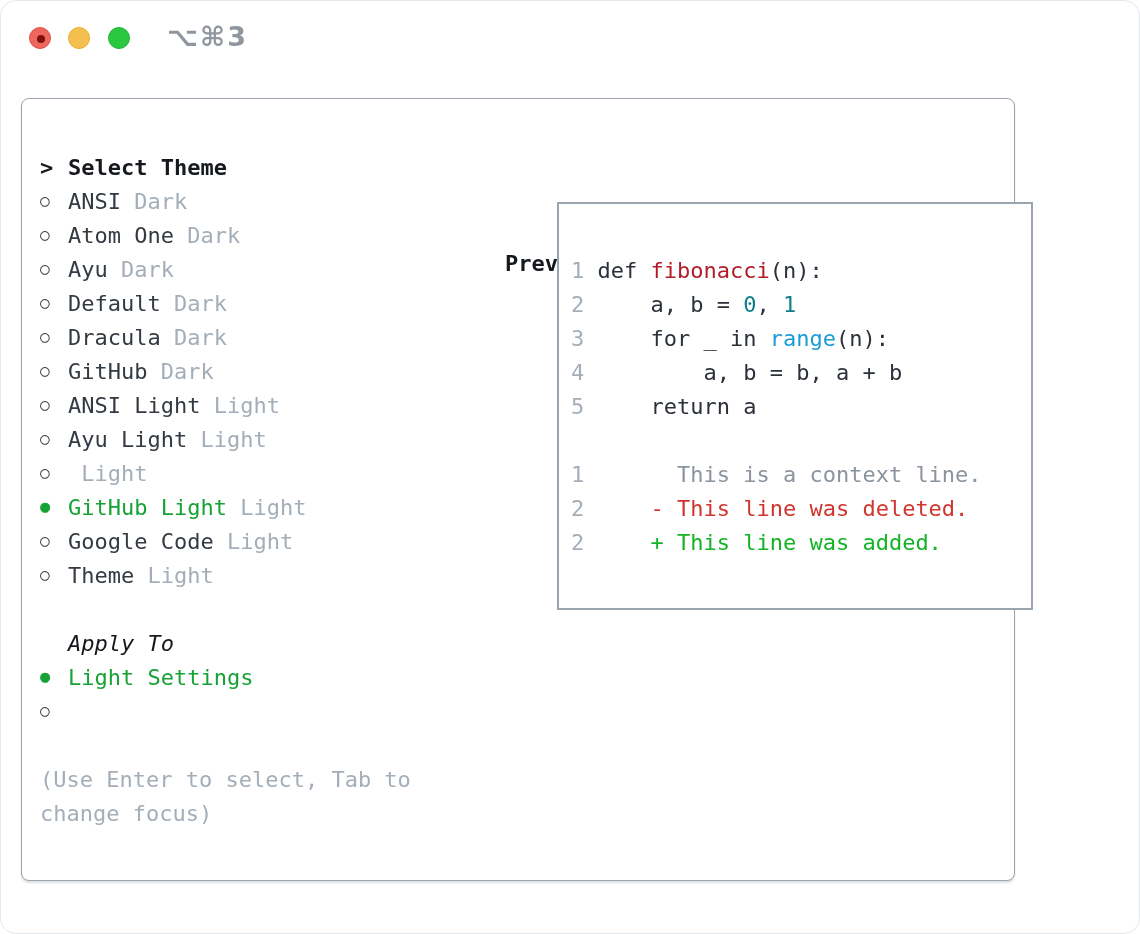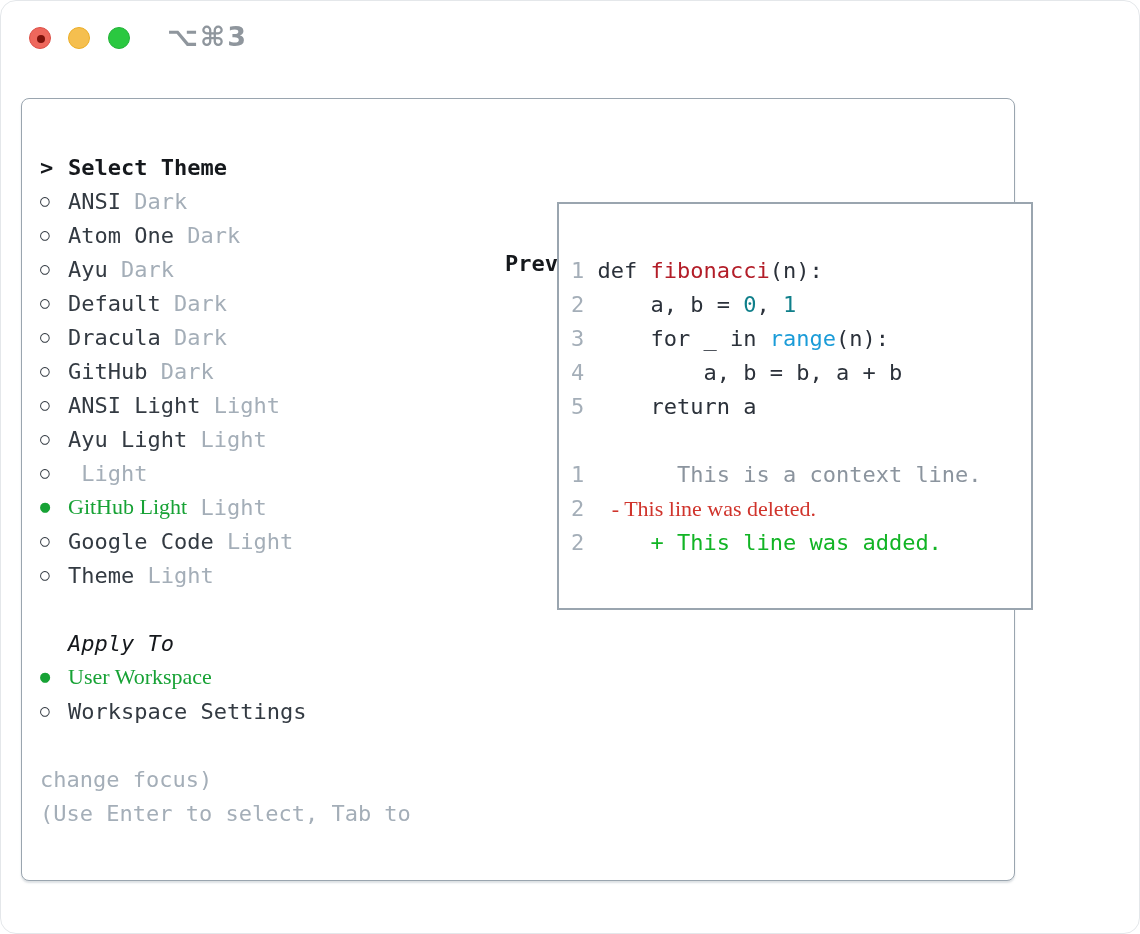--- a/index.html
+++ b/index.html
@@ -31,39 +31,39 @@
   }
   
   .left-col{position:absolute;left:18px;top:51px;font-size:22px;}
   .row{display:flex;align-items:center;height:34px;white-space:pre;}
   .marker{display:inline-block;width:28px;flex:0 0 28px;}
   .marker.prompt{font-weight:bold;color:var(--c-header);font-size:22px;}
   .marker.circle{font-size:16px;color:var(--c-text);transform:translateY(-1px);}
   .marker.circle.sel{color:var(--c-selected_green);font-size:17px;}
   .hdr{font-weight:bold;color:var(--c-header);}
   .item-name{color:var(--c-text);}
-  .item-name.sel{color:var(--c-selected_green);font-family:Liberation Serif, serif;}
+  .item-name.sel{color:var(--c-selected_green);}
   .variant{color:var(--c-muted);}
   .apply-hdr{color:var(--c-header);font-style:italic;}
   .help{color:var(--c-muted);}
   .blank{height:34px;}
   
   .preview-title{position:absolute;left:483px;top:148px;height:34px;line-height:34px;font-size:22px;font-weight:bold;color:var(--c-header);}
   .preview-box{
     position:absolute;left:511px;top:103px;width:476px;height:408px;
     border:2px solid var(--c-border);background:#ffffff;margin-left:24px;
   }
   .code{position:absolute;left:12px;top:50px;font-size:22px;line-height:34px;white-space:pre;}
   .code .ln{color:var(--c-linenum);}
   .c-fg{color:var(--c-code_fg);}
   .c-func{color:var(--c-func_red);}
   .c-num{color:var(--c-number_teal);}
   .c-builtin{color:var(--c-builtin_blue);}
   .c-ctx{color:var(--c-context_gray);text-align:right;}
-  .c-del{color:var(--c-deleted_red);font-family:Liberation Serif, serif;}
+  .c-del{color:var(--c-deleted_red);}
   .c-add{color:var(--c-added_green);}
 </style>
 </head>
 <body>
 
 <div class="window">
 
   <div class="titlebar">
     <div class="light red"></div>
     <div class="light yellow"></div>
@@ -93,28 +93,28 @@
           <div class="row"><span class="marker circle">○</span><span class="item-name">Theme</span><span class="variant"> Light</span></div>
         </div>
 
       <div class="blank"></div>
 
       <div class="row">
         <span class="marker"></span><span class="apply-hdr">Apply To</span>
       </div>
 
       <div id="apply-list">
-          <div class="row"><span class="marker circle sel">●</span><span class="item-name sel">User Workspace</span></div>
-          <div class="row"><span class="marker circle">○</span><span class="item-name">Workspace Settings</span></div>
+          <div class="row"><span class="marker circle sel">●</span><span class="item-name sel">Light Settings</span></div>
+          <div class="row"><span class="marker circle">○</span></div>
         </div>
 
       <div class="blank"></div>
 
+      <div class="row help">(Use Enter to select, Tab to</div>
       <div class="row help">change focus)</div>
-      <div class="row help">(Use Enter to select, Tab to</div>
     </div>
 
     <div class="preview-title">Preview</div>
 
     <div class="preview-box">
       <div class="code" id="code-block"><div><span class="ln">1</span><span class="c-fg"> def </span><span class="c-func">fibonacci</span><span class="c-fg">(n):</span></div><div><span class="ln">2</span><span class="c-fg">     a, b = </span><span class="c-num">0</span><span class="c-fg">, </span><span class="c-num">1</span></div><div><span class="ln">3</span><span class="c-fg">     for _ in </span><span class="c-builtin">range</span><span class="c-fg">(n):</span></div><div><span class="ln">4</span><span class="c-fg">         a, b = b, a + b</span></div><div><span class="ln">5</span><span class="c-fg">     return a</span></div><div>&nbsp;</div><div><span class="ln">1</span><span class="c-ctx">       This is a context line.</span></div><div><span class="ln">2</span><span class="c-del">     - This line was deleted.</span></div><div><span class="ln">2</span><span class="c-add">     + This line was added.</span></div></div>
     </div>
 
   </div>
 </div>

